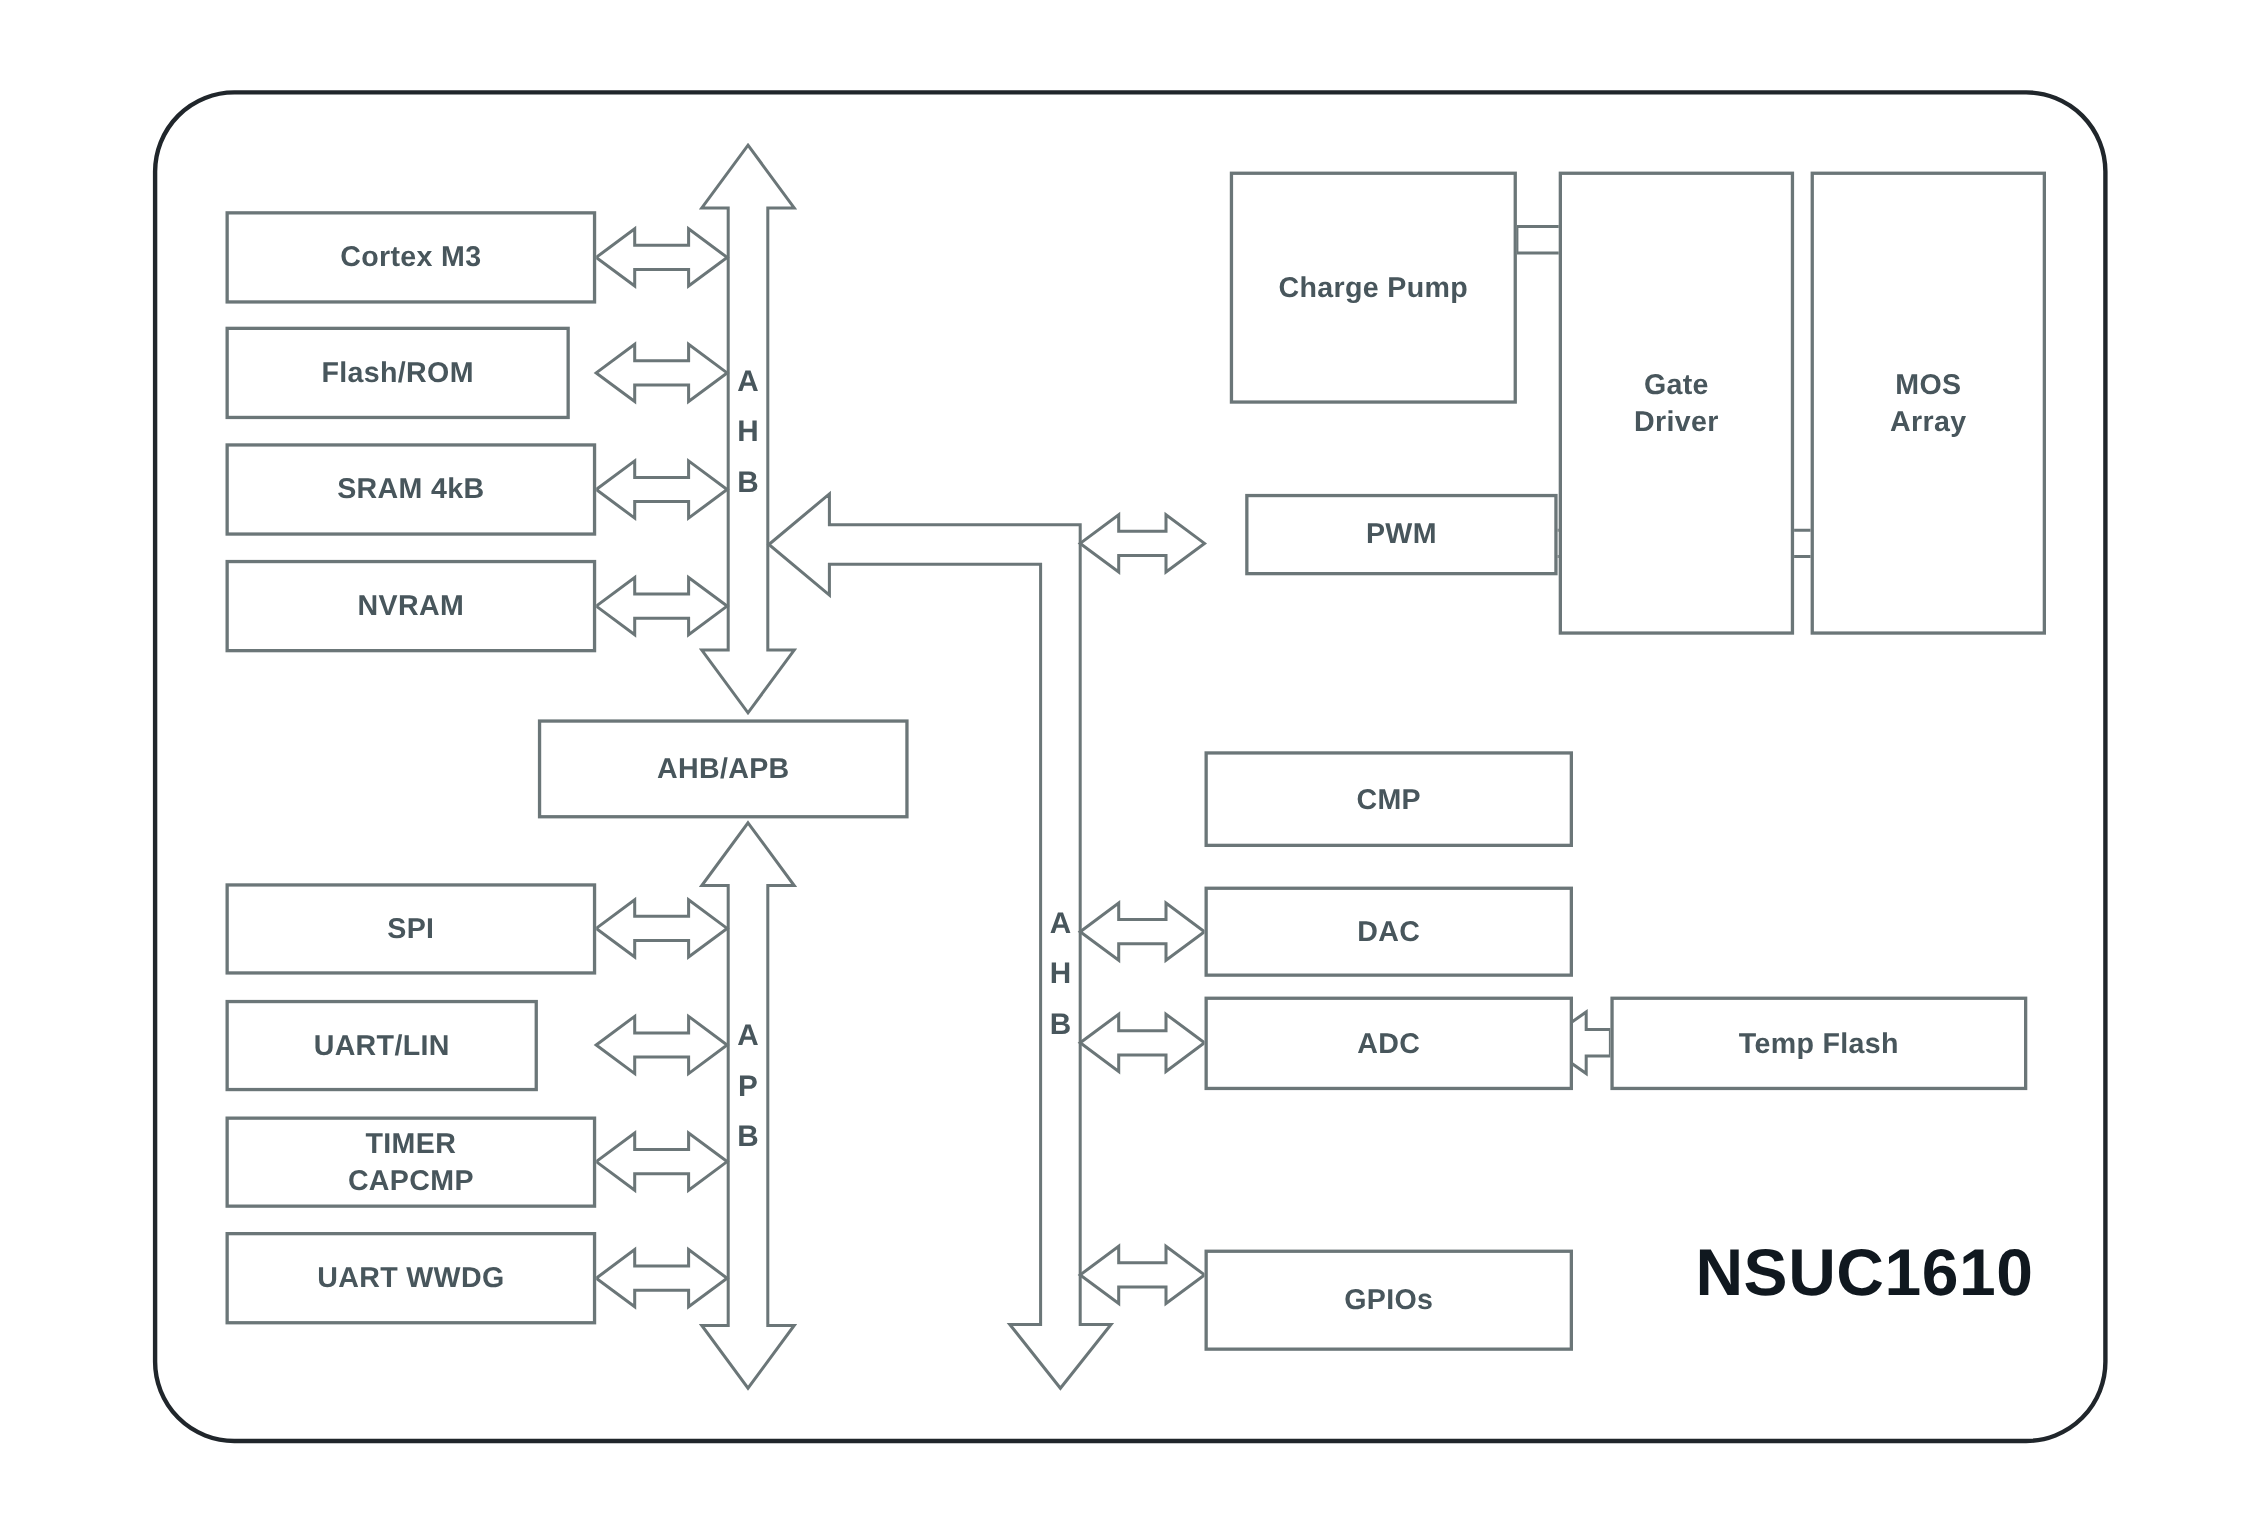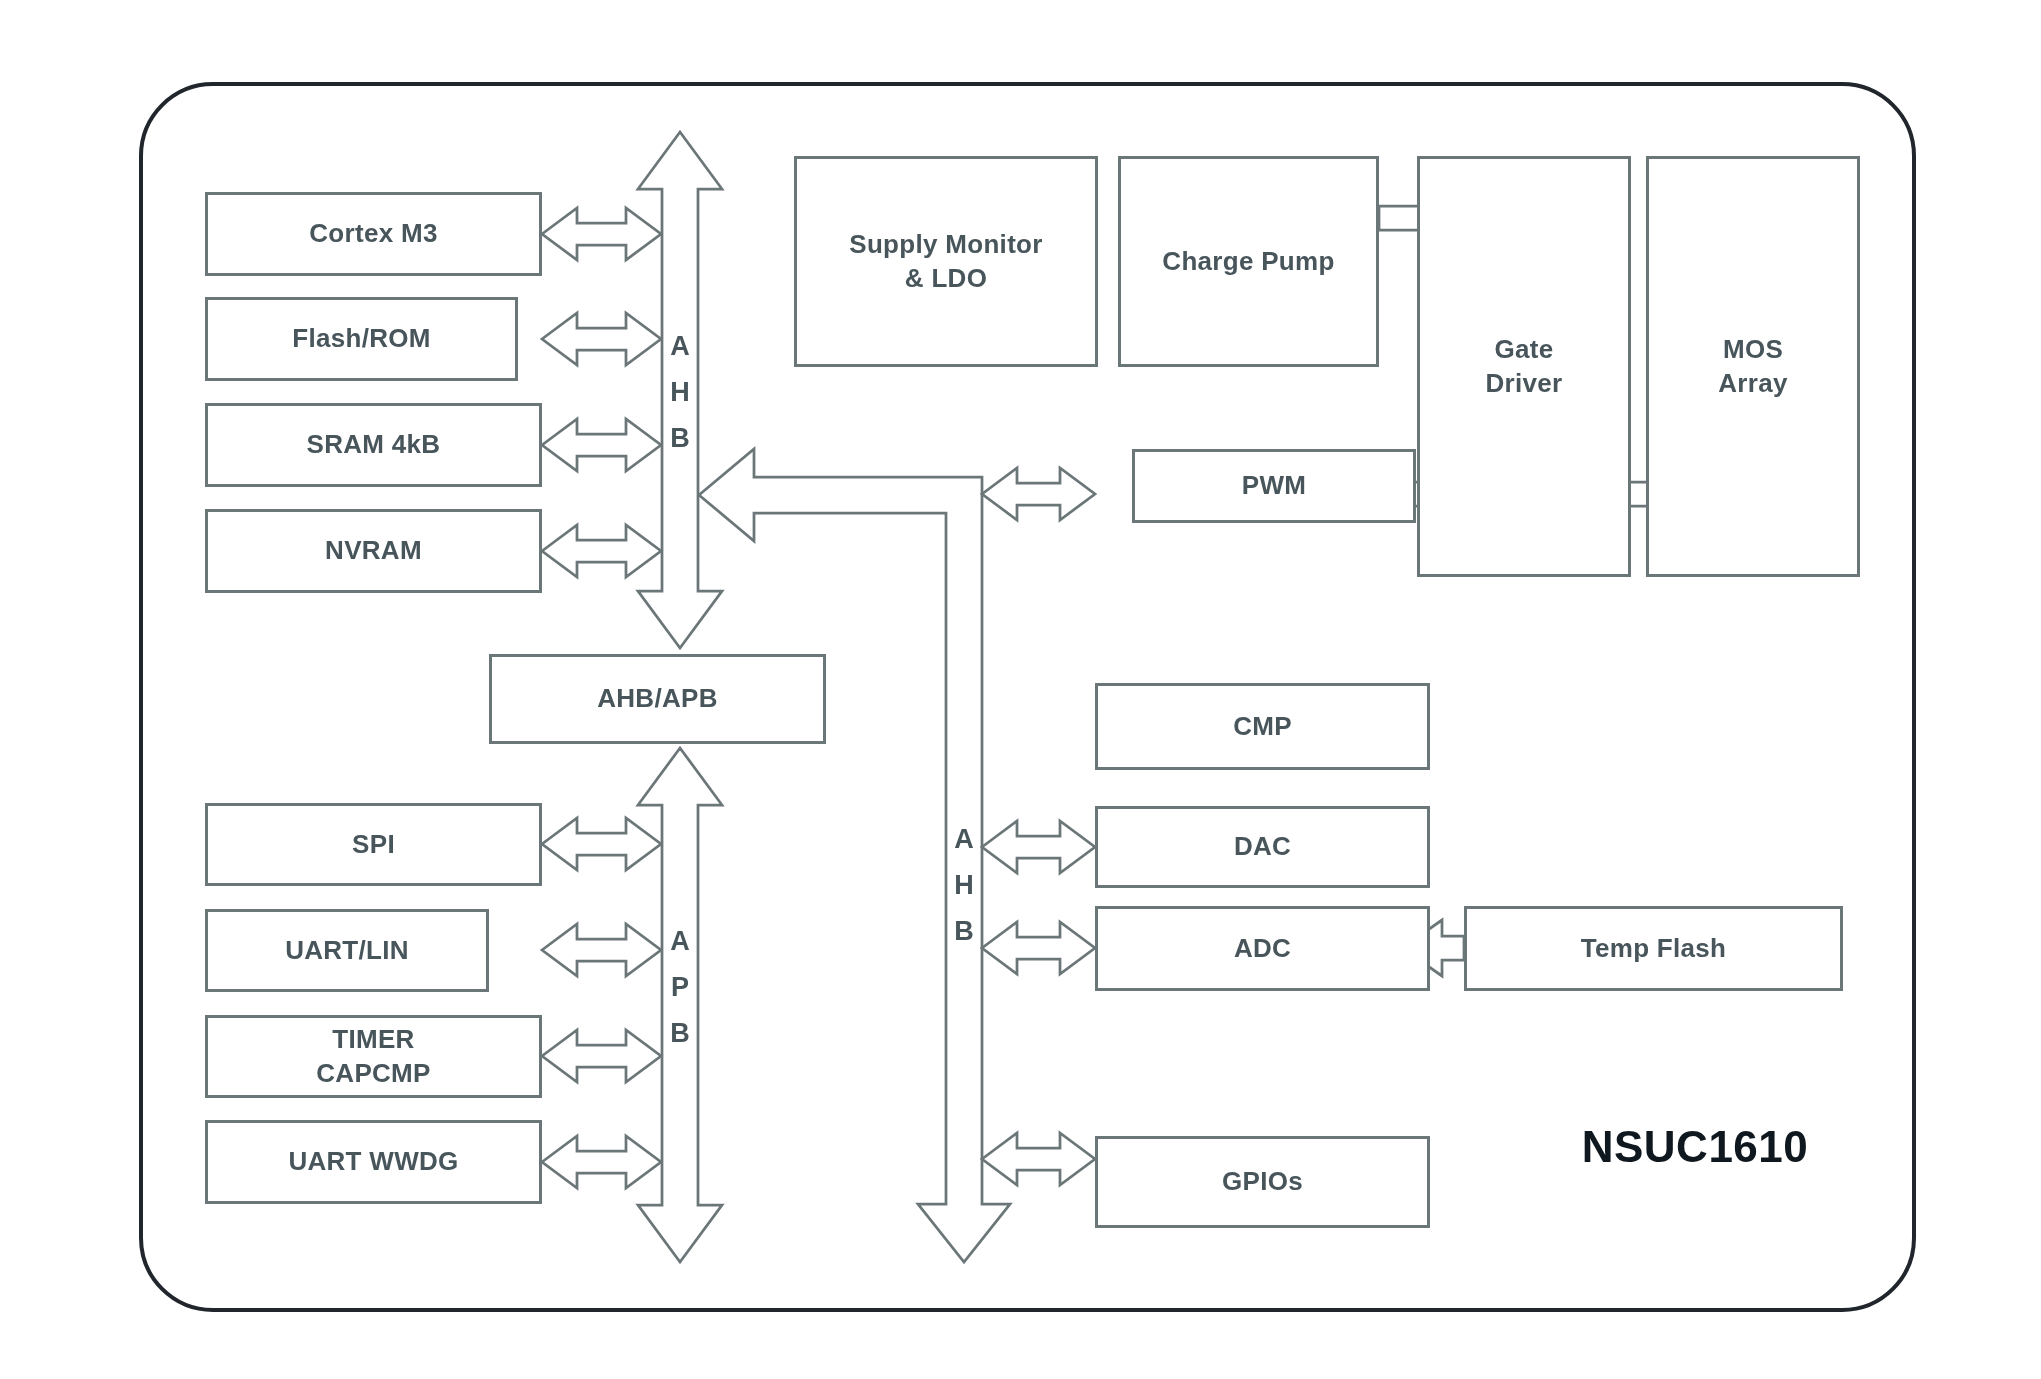--- a/index.html
+++ b/index.html
@@ -17,21 +17,21 @@
     display:flex;flex-direction:column;align-items:center;justify-content:center;
     text-align:center;font-size:26px;font-weight:700;color:#48565c;
     line-height:1.3;letter-spacing:.3px;z-index:2;
   }
   .busletters{
     position:absolute;display:flex;flex-direction:column;align-items:center;
     font-size:27px;font-weight:700;color:#48565c;z-index:3;
   }
   .busletters span{line-height:46px;}
   .chipname{
-    position:absolute;font-size:44px;font-weight:700;color:#10181f;
+    position:absolute;font-size:60px;font-weight:700;color:#10181f;
     letter-spacing:.5px;text-align:center;z-index:3;
   }
 </style>
 </head>
 <body>
 
 <div class="canvas">
 
   <div class="frame"></div>
 
@@ -88,24 +88,20 @@
     <span>UART/LIN</span>
   </div>
   <div class="blk" style="left:205px;top:1015px;width:337px;height:83px">
     <span>TIMER</span>
     <span>CAPCMP</span>
   </div>
   <div class="blk" style="left:205px;top:1120px;width:337px;height:84px">
     <span>UART WWDG</span>
   </div>
 
-  <div class="blk" style="left:794px;top:156px;width:304px;height:211px">
-    <span>Supply Monitor</span>
-    <span>&amp; LDO</span>
-  </div>
   <div class="blk" style="left:1417px;top:156px;width:214px;height:421px">
     <span>Gate</span>
     <span>Driver</span>
   </div>
   <div class="blk" style="left:1118px;top:156px;width:261px;height:211px">
     <span>Charge Pump</span>
   </div>
   <div class="blk" style="left:1646px;top:156px;width:214px;height:421px">
     <span>MOS</span>
     <span>Array</span>

